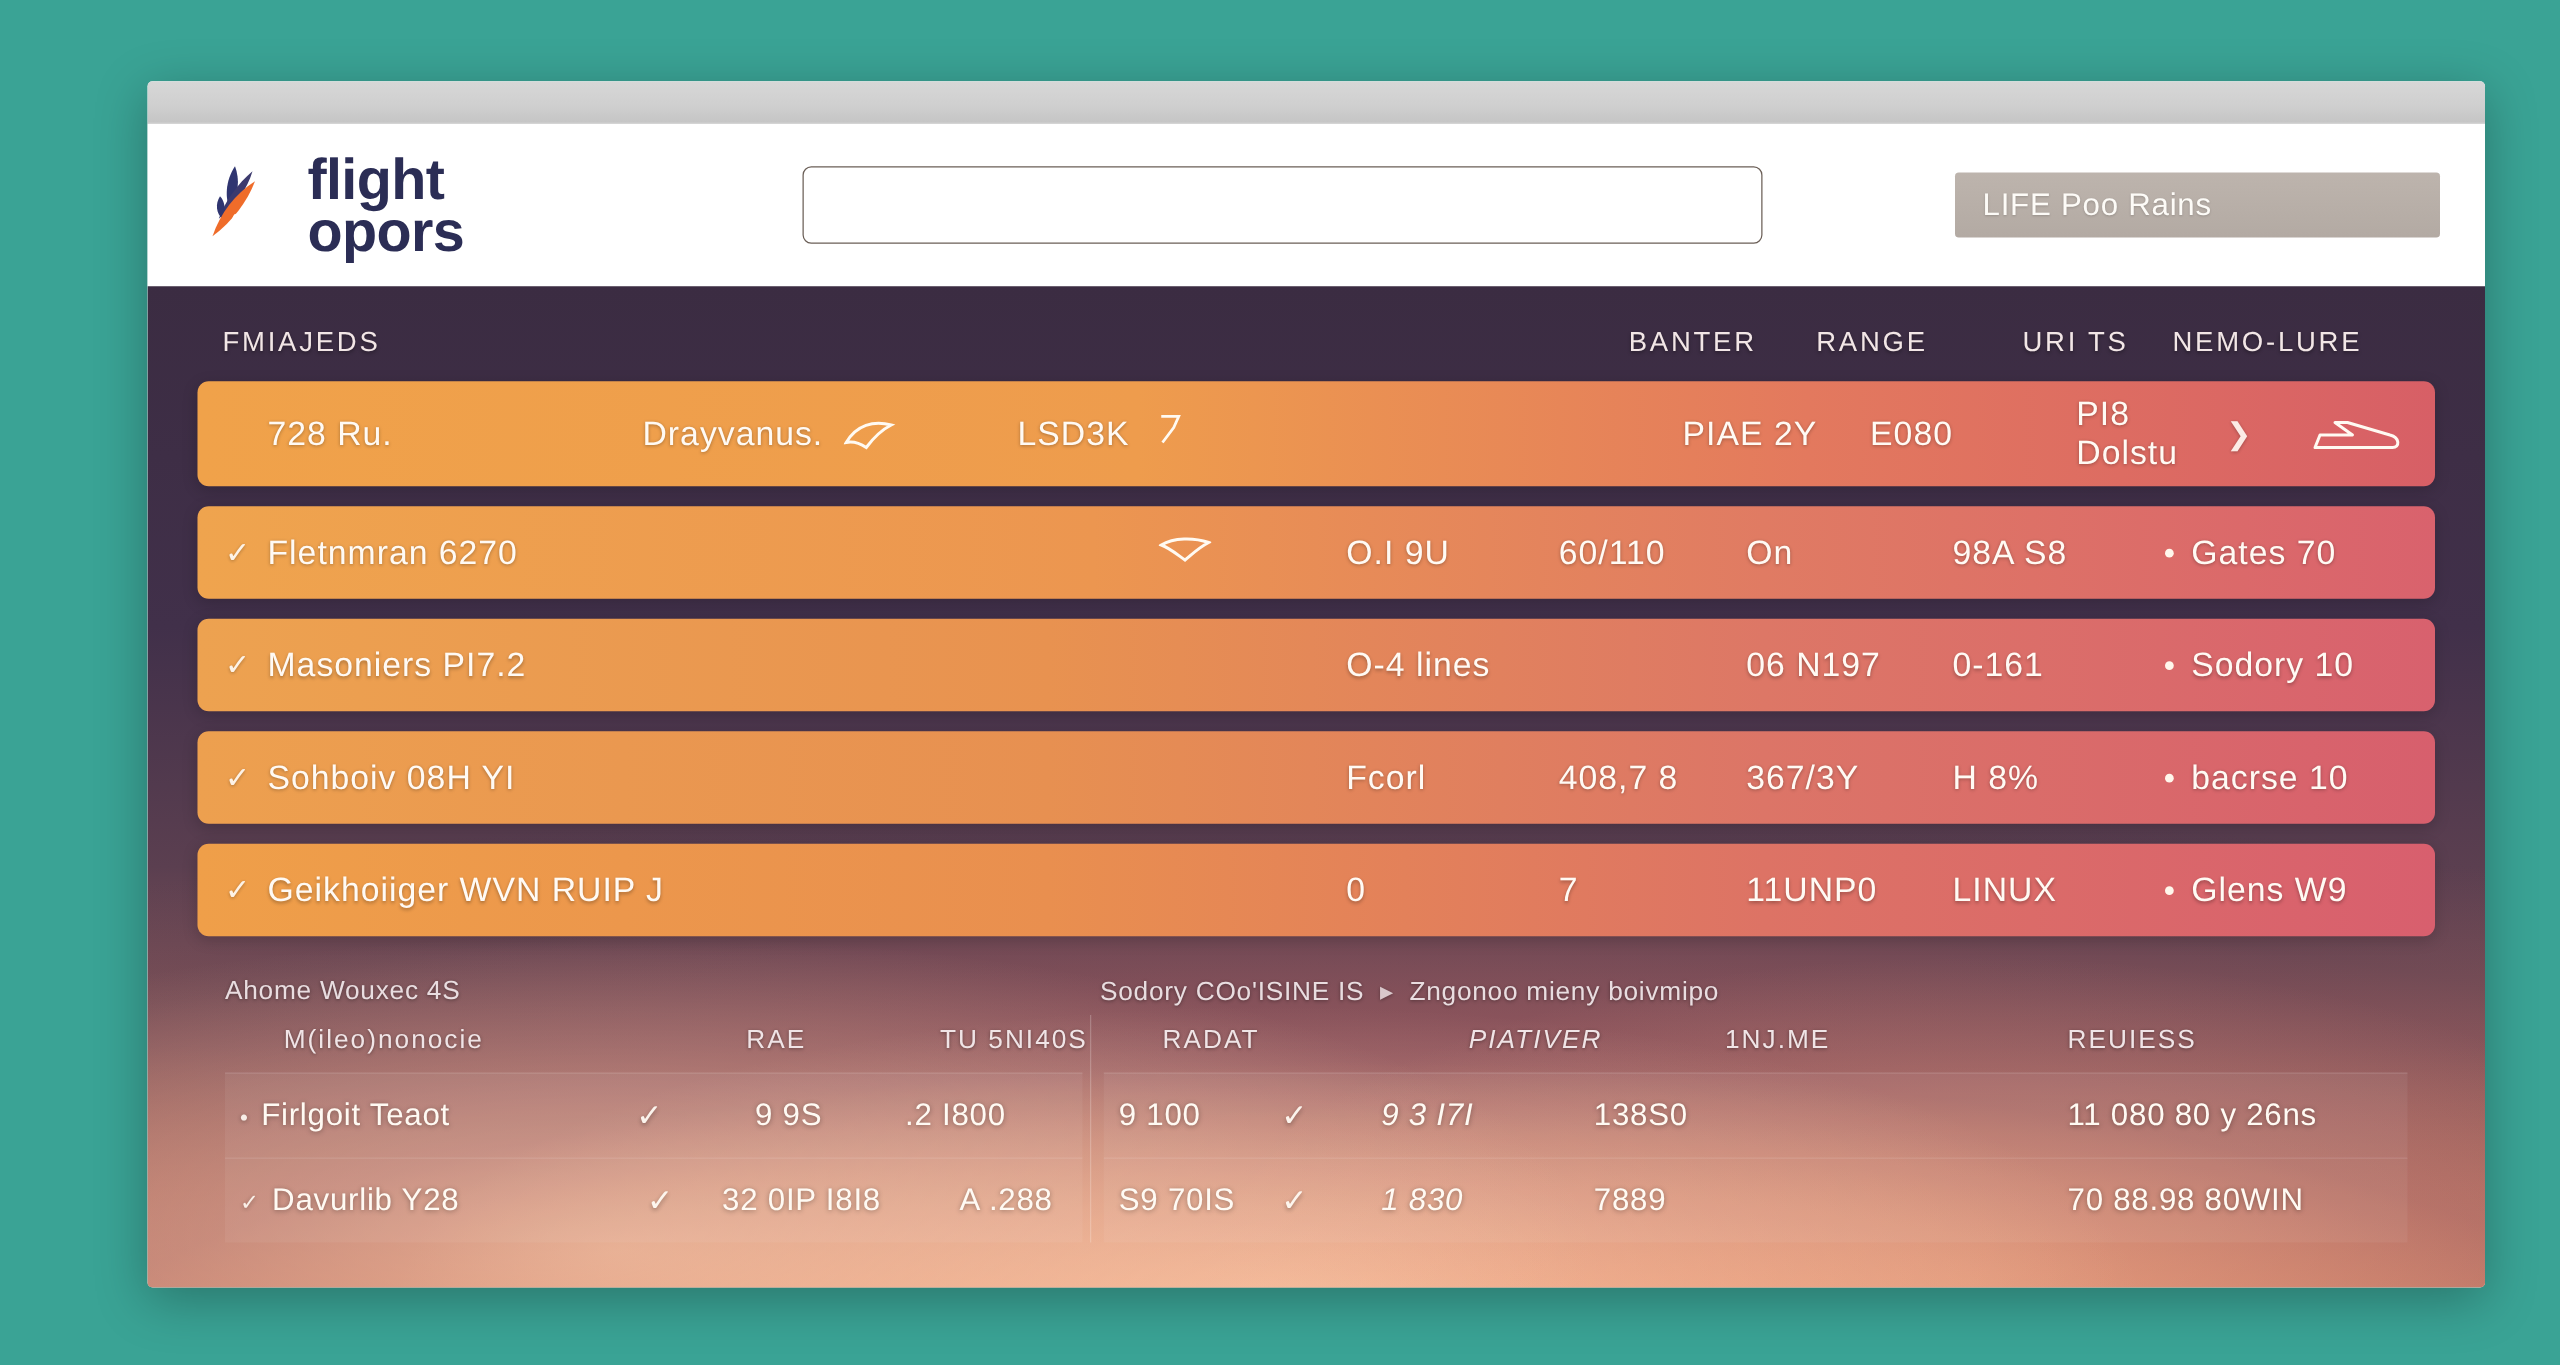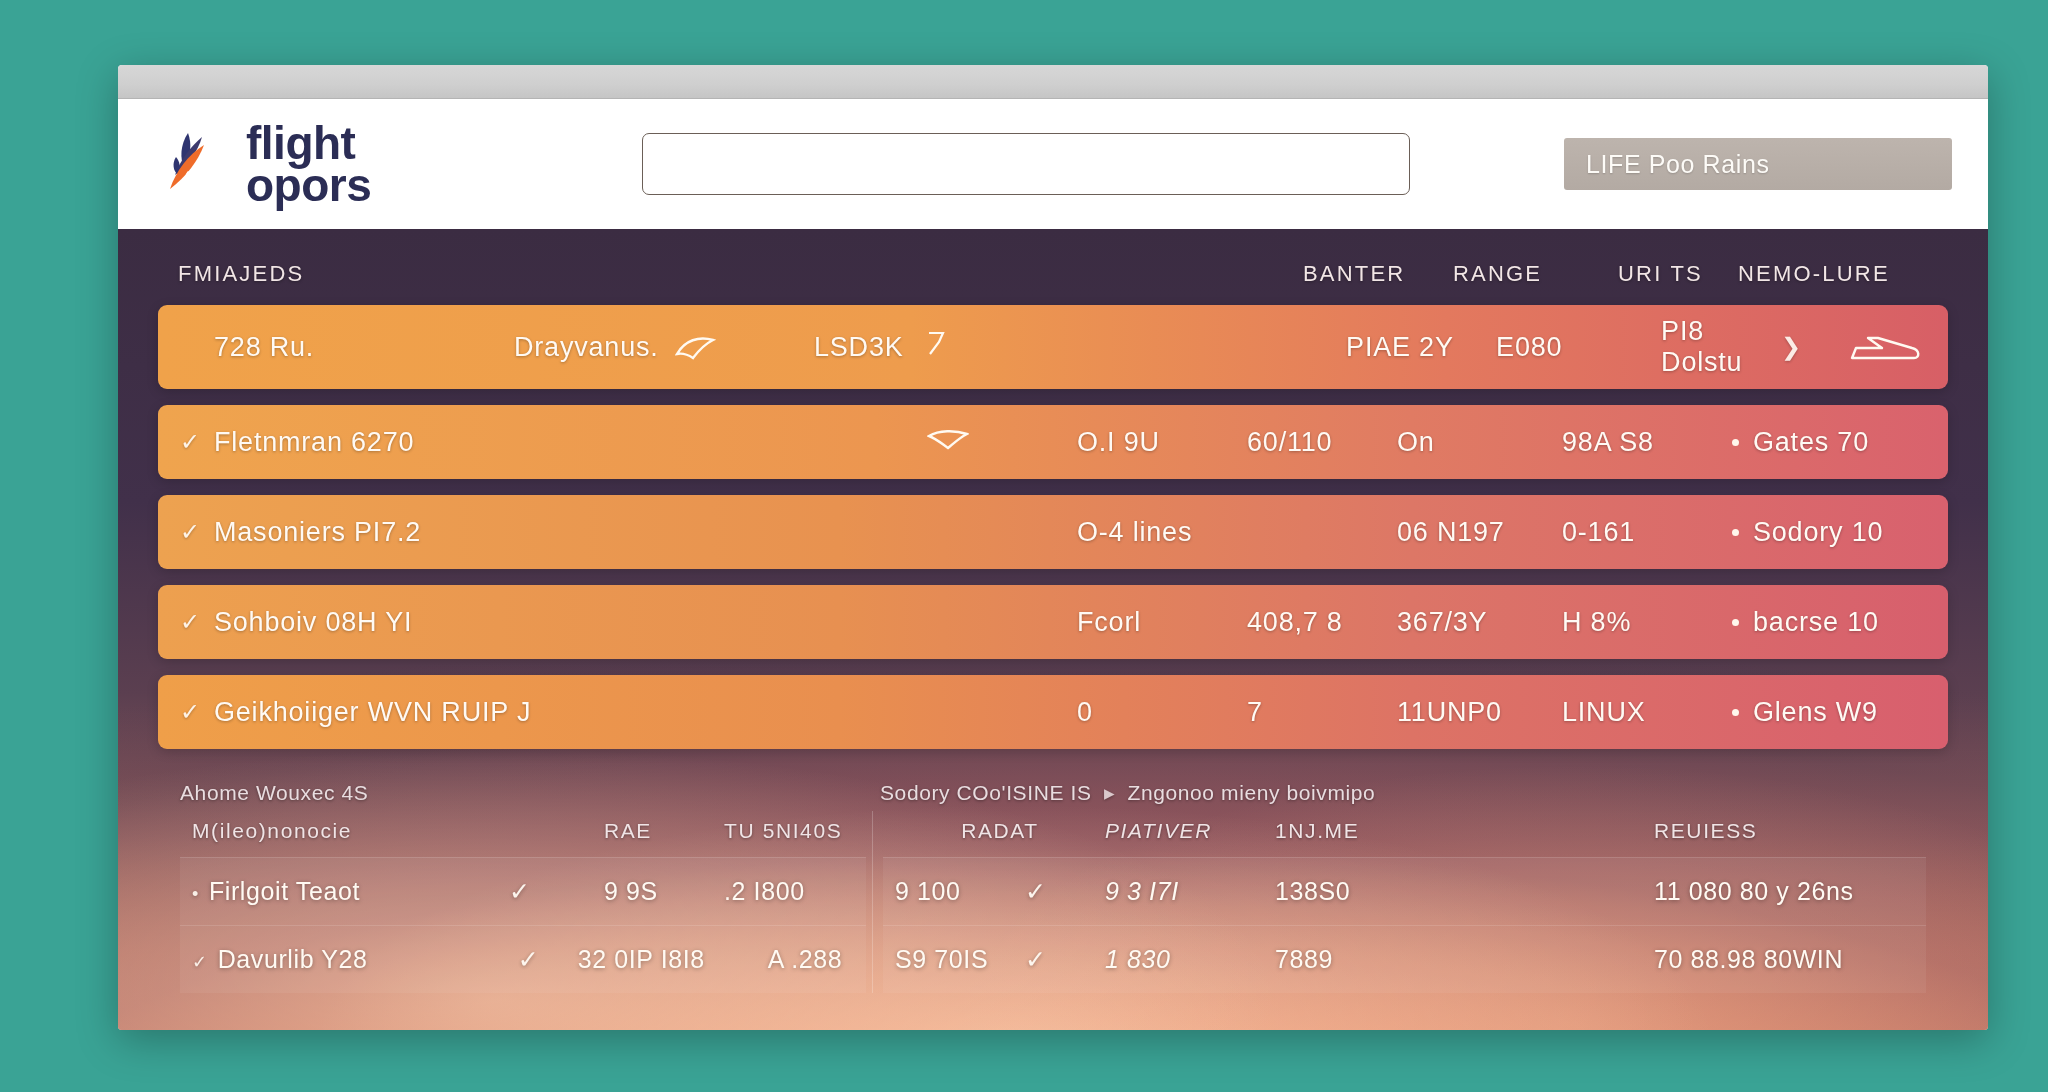--- a/index.html
+++ b/index.html
@@ -191,21 +191,21 @@
   .pane.right { border-left: 1px solid rgba(255,255,255,0.22); padding-left: 10px; }
 
   .sub-cols {
     display: flex;
     color: #f0e4e6;
     font-size: 21px;
     letter-spacing: 1.6px;
     padding: 8px 12px 14px 12px;
     text-shadow: 0 1px 3px rgba(0,0,0,0.4);
   }
-  .sub-cols .sc { flex: 0 0 auto; }
+  .sub-cols .sc { flex: 0 0 auto; margin-left: 35px; }
   .sub-cols .sc.grow { flex: 1 1 auto; }
 
   .srow {
     display: flex;
     align-items: center;
     height: 68px;
     padding: 0 12px;
     color: #fffaf3;
     font-size: 25px;
     letter-spacing: 0.6px;
@@ -216,21 +216,21 @@
   .srow .sc { flex: 0 0 auto; }
   .srow .sc.grow { flex: 1 1 auto; }
   .bullet { font-size: 18px; margin-right: 10px; opacity: 0.9; }
   .tick { opacity: 0.95; }
 
   
   .lw1 { width: 300px; }
   .lw2 { width: 120px; }
   .lw3 { width: 130px; }
   
-  .rw1 { width: 210px; text-align: center; }
+  .rw1 { width: 210px; }
   .rw2 { width: 170px; font-style: italic; }
   .rw3 { width: 150px; }
   .rw4 { width: 260px; }
 </style>
 </head>
 <body>
 
 <div class="window">
 
   <div class="titlebar"></div>

